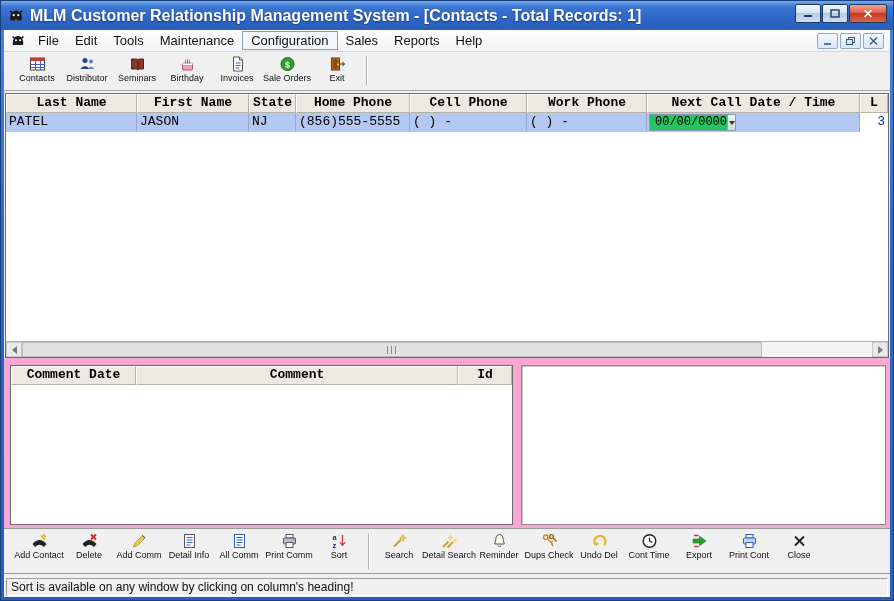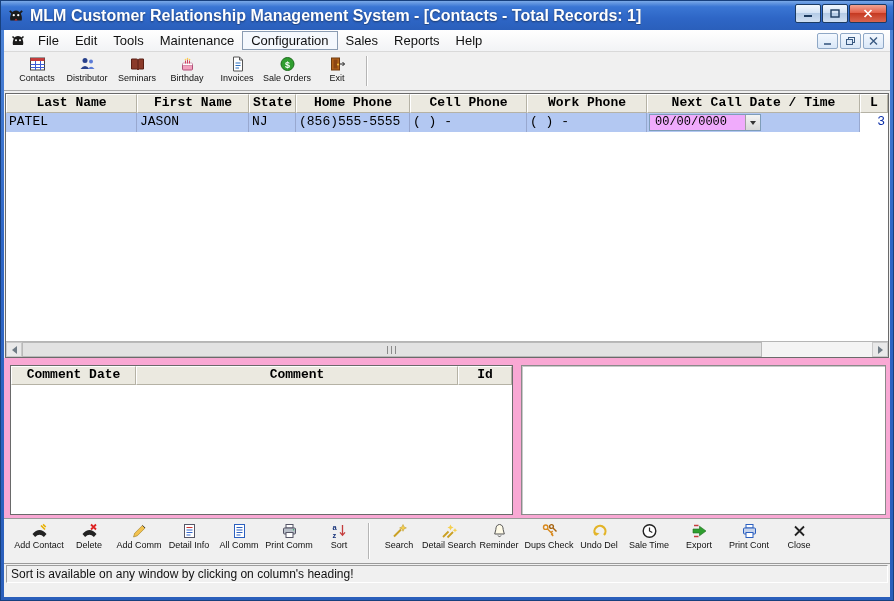--- a/index.html
+++ b/index.html
@@ -51,21 +51,21 @@
     font:bold 13px/16px "Liberation Mono", monospace; text-align:center;
     white-space:nowrap; overflow:hidden; }
   .grid-body { flex:1; background:#fff; overflow:hidden; }
   .grid-row { display:flex; height:19px; background:#b3c8f2; }
   .gc { font:13px/18px "Liberation Mono", monospace; padding:0 3px; white-space:nowrap;
     overflow:hidden; border-right:1px solid #98a8cf; color:#000; }
   .c0{width:131px;} .c1{width:112px;} .c2{width:47px;} .c3{width:114px;}
   .c4{width:117px;} .c5{width:120px;} .c6{width:213px;} .c7{flex:1;}
   .gc.last { background:#fff; color:#0b2ea8; text-align:right; border-right:none; }
   .nc-cell { display:flex; align-items:center; padding:0 2px; }
-  .combo { width:112px; height:17px; background:#f0abfc; border:1px solid #7f9db9; display:flex; }
+  .combo { width:87px; height:17px; background:#22c55e; border:1px solid #7f9db9; display:flex; }
   .combo-text { flex:1; font:12px/15px "Liberation Mono", monospace; padding-left:5px; color:#000; }
   .combo-btn { width:15px; background:linear-gradient(#f4f4f4,#d7d7d7); border-left:1px solid #a0a0a0;
     display:flex; align-items:center; justify-content:center; }
   .tri-down { width:0; height:0; border-left:3px solid transparent; border-right:3px solid transparent;
     border-top:4px solid #333; }
   
   .hscroll { height:16px; flex:none; border-top:1px solid #b5b5b5; background:#f4f4f4;
     display:flex; align-items:stretch; }
   .sb-btn { width:16px; flex:none; background:#e9e9e9; border:1px solid #c9c9c9;
     display:flex; align-items:center; justify-content:center; }
@@ -81,22 +81,22 @@
   
   .comment-section { flex:1; display:flex; gap:8px; padding:7px 4px 3px 6px; background:#f9a8d4; }
   .comments-panel { width:503px; flex:none; border:1px solid #6a6a6a; background:#fff;
     display:flex; flex-direction:column; }
   .comments-panel .grid-header { height:19px; }
   .k0{width:125px;} .k1{width:322px;} .k2{flex:1;font-family:Liberation Mono, monospace;}
   .comments-body { flex:1; background:#fff; }
   .note-panel { flex:1; background:#fff; border:1px solid #8a8a8a;
     box-shadow:inset 1px 1px 0 #c9c9c9; }
   
-  .statusbar { height:34px; flex:none; background:#f0f0f0; border-top:1px solid #9a9a9a;
-    display:flex; align-items:flex-start; padding:1px 2px 1px 2px; }
+  .statusbar { height:24px; flex:none; background:#f0f0f0; border-top:1px solid #9a9a9a;
+    display:flex; align-items:flex-end; padding:1px 2px 1px 2px; }
   .status-inner { flex:1; border:1px solid; border-color:#9d9d9d #ffffff #ffffff #9d9d9d;
     font-size:12px; color:#111; padding:1px 4px; display:flex; align-items:center; }
   svg { display:block; }
 </style>
 </head>
 <body>
 
 <div class="window">
 
   <div class="titlebar">
@@ -420,21 +420,21 @@
         </span>
         <span class="lbl">Undo Del</span>
       </div>
       <div class="tbtn">
         <span class="ico">
           <svg viewBox="0 0 16 16" width="17" height="16">
               <circle cx="8" cy="8" r="6.3" fill="#fff" stroke="#222" stroke-width="1.4"></circle>
               <path d="M8 4.5 V8 L10.8 9.6" stroke="#222" stroke-width="1.2" fill="none"></path>
             </svg>
         </span>
-        <span class="lbl">Sale Time</span>
+        <span class="lbl">Cont Time</span>
       </div>
       <div class="tbtn">
         <span class="ico">
           <svg viewBox="0 0 16 16" width="17" height="16">
               <path d="M1.5 6 H8 V3.2 L14.5 8 8 12.8 V10 H1.5 Z" fill="#2f9e2f" stroke="#1c6b1c" stroke-width="0.6"></path>
               <path d="M2.5 2.5 h4.5 M2.5 13.5 h4.5" stroke="#c43c3c" stroke-width="1.4"></path>
             </svg>
         </span>
         <span class="lbl">Export</span>
       </div>

